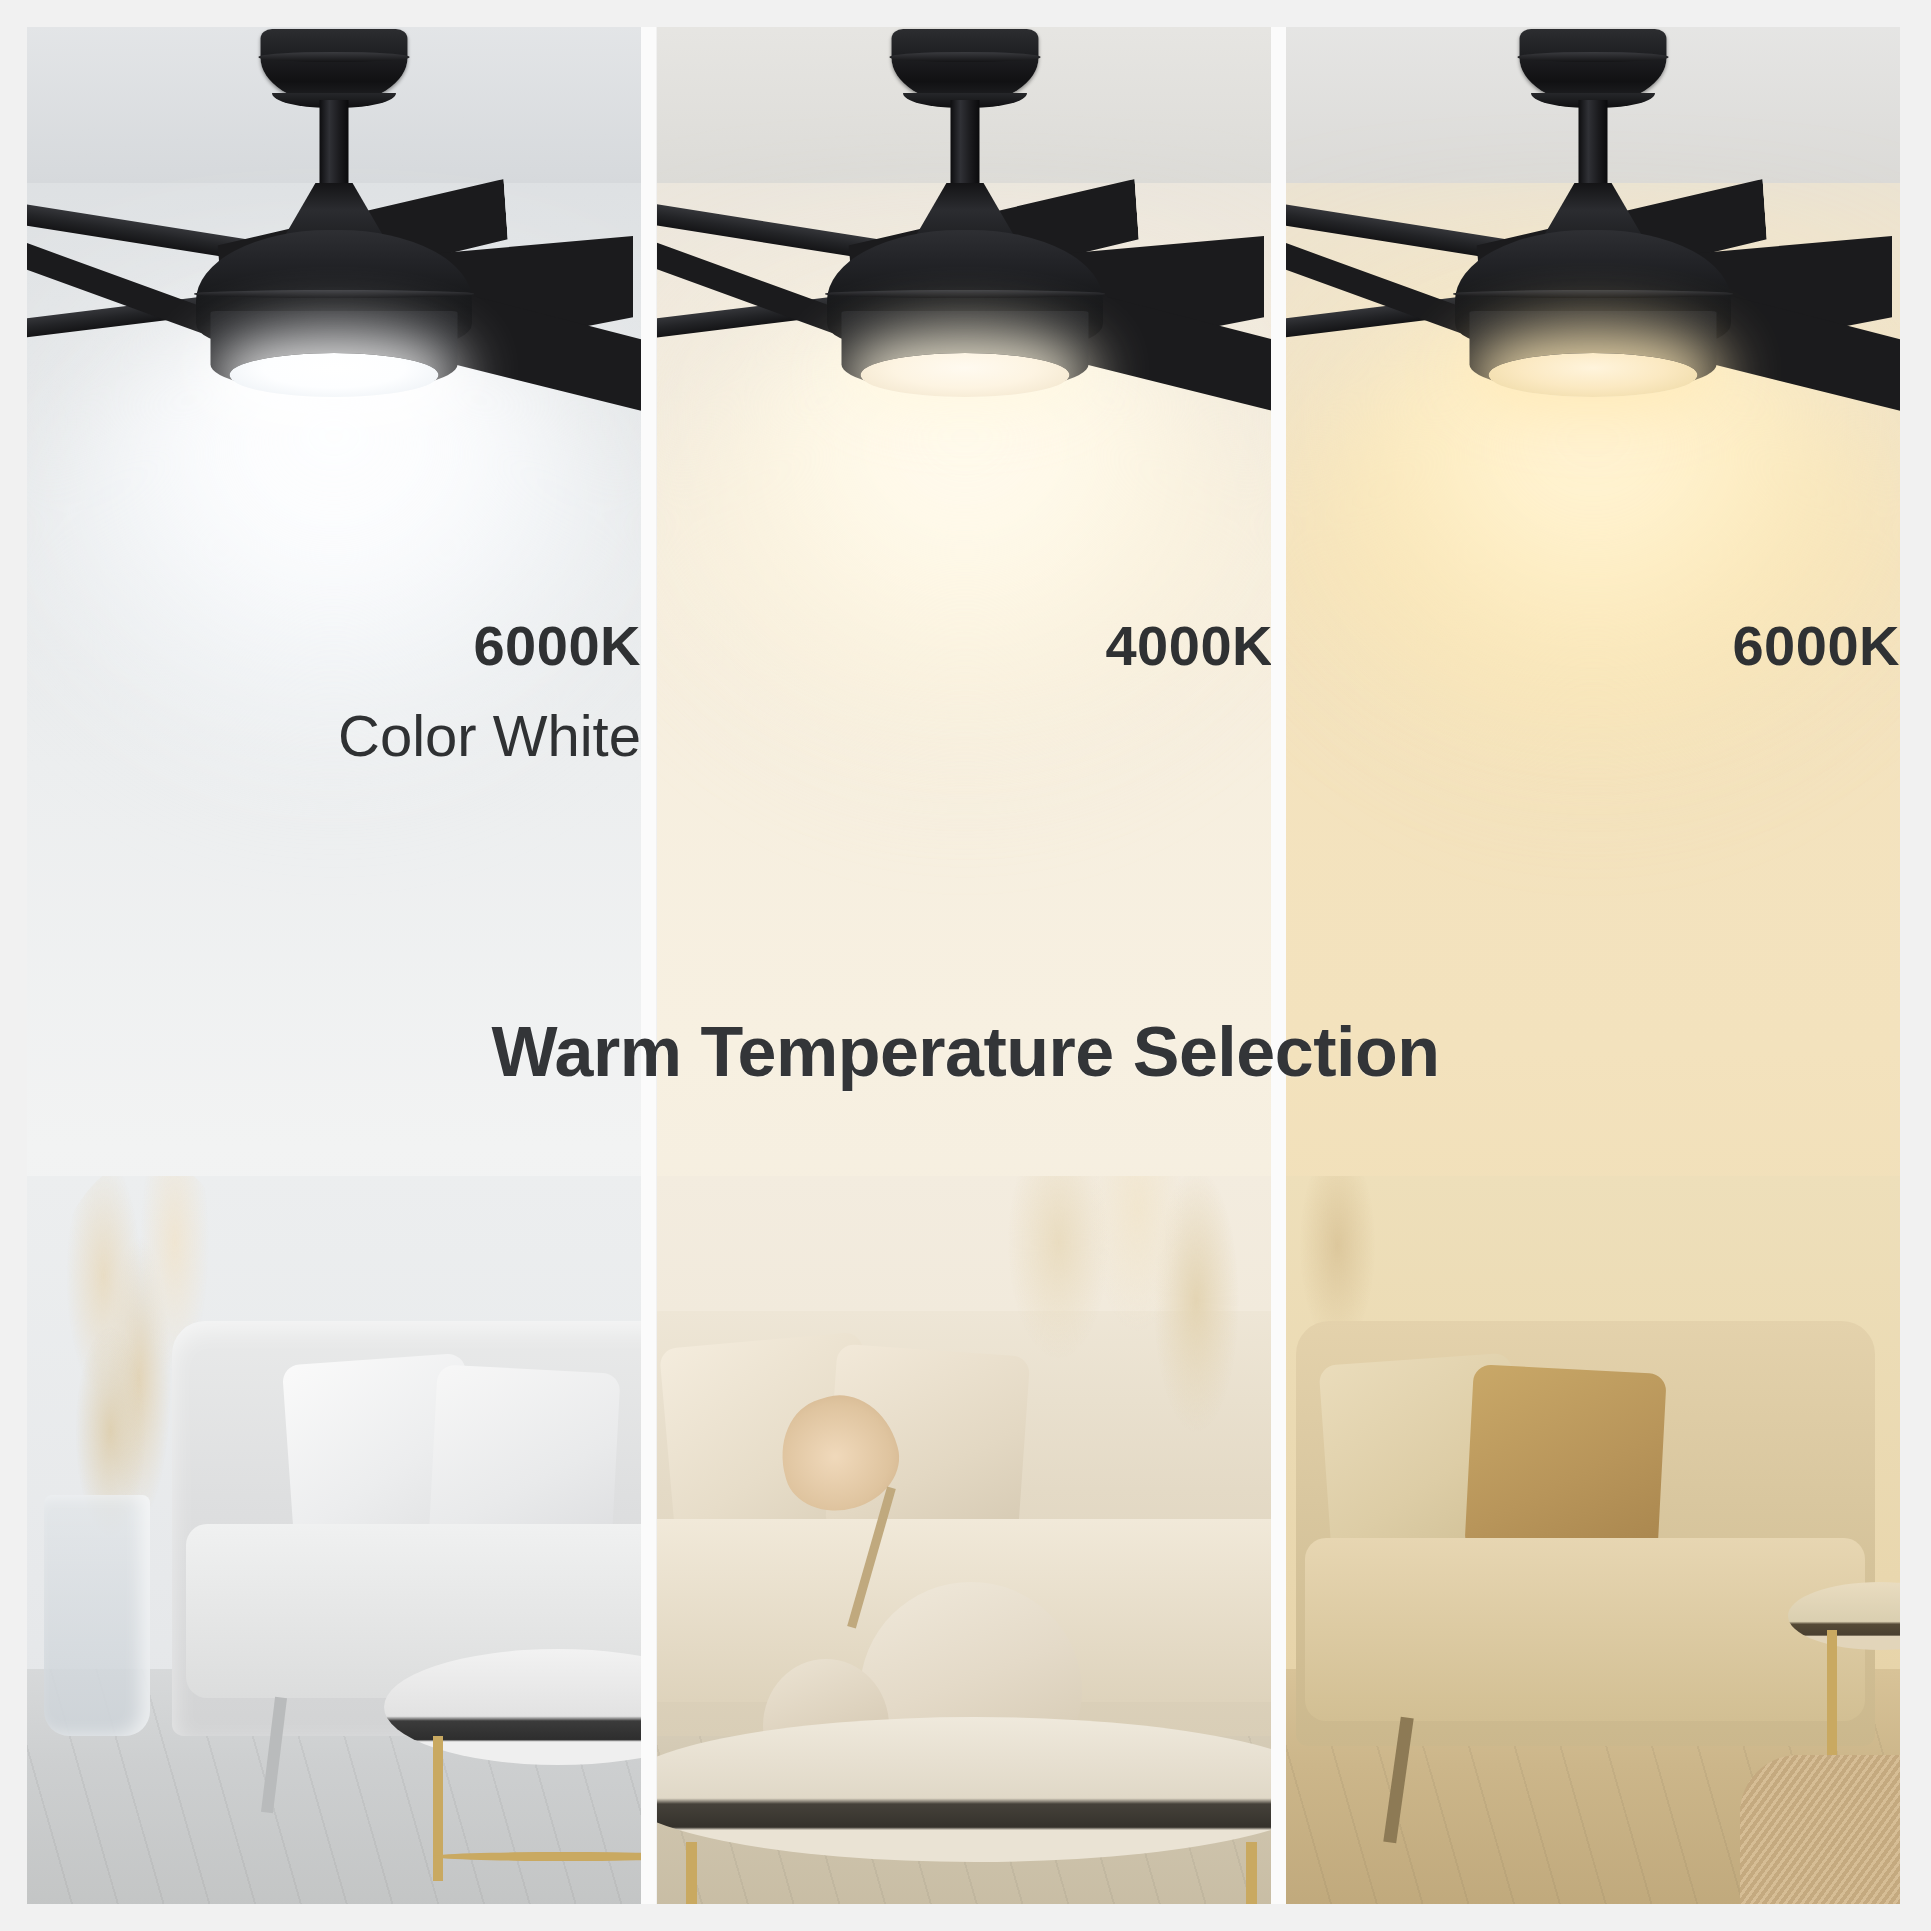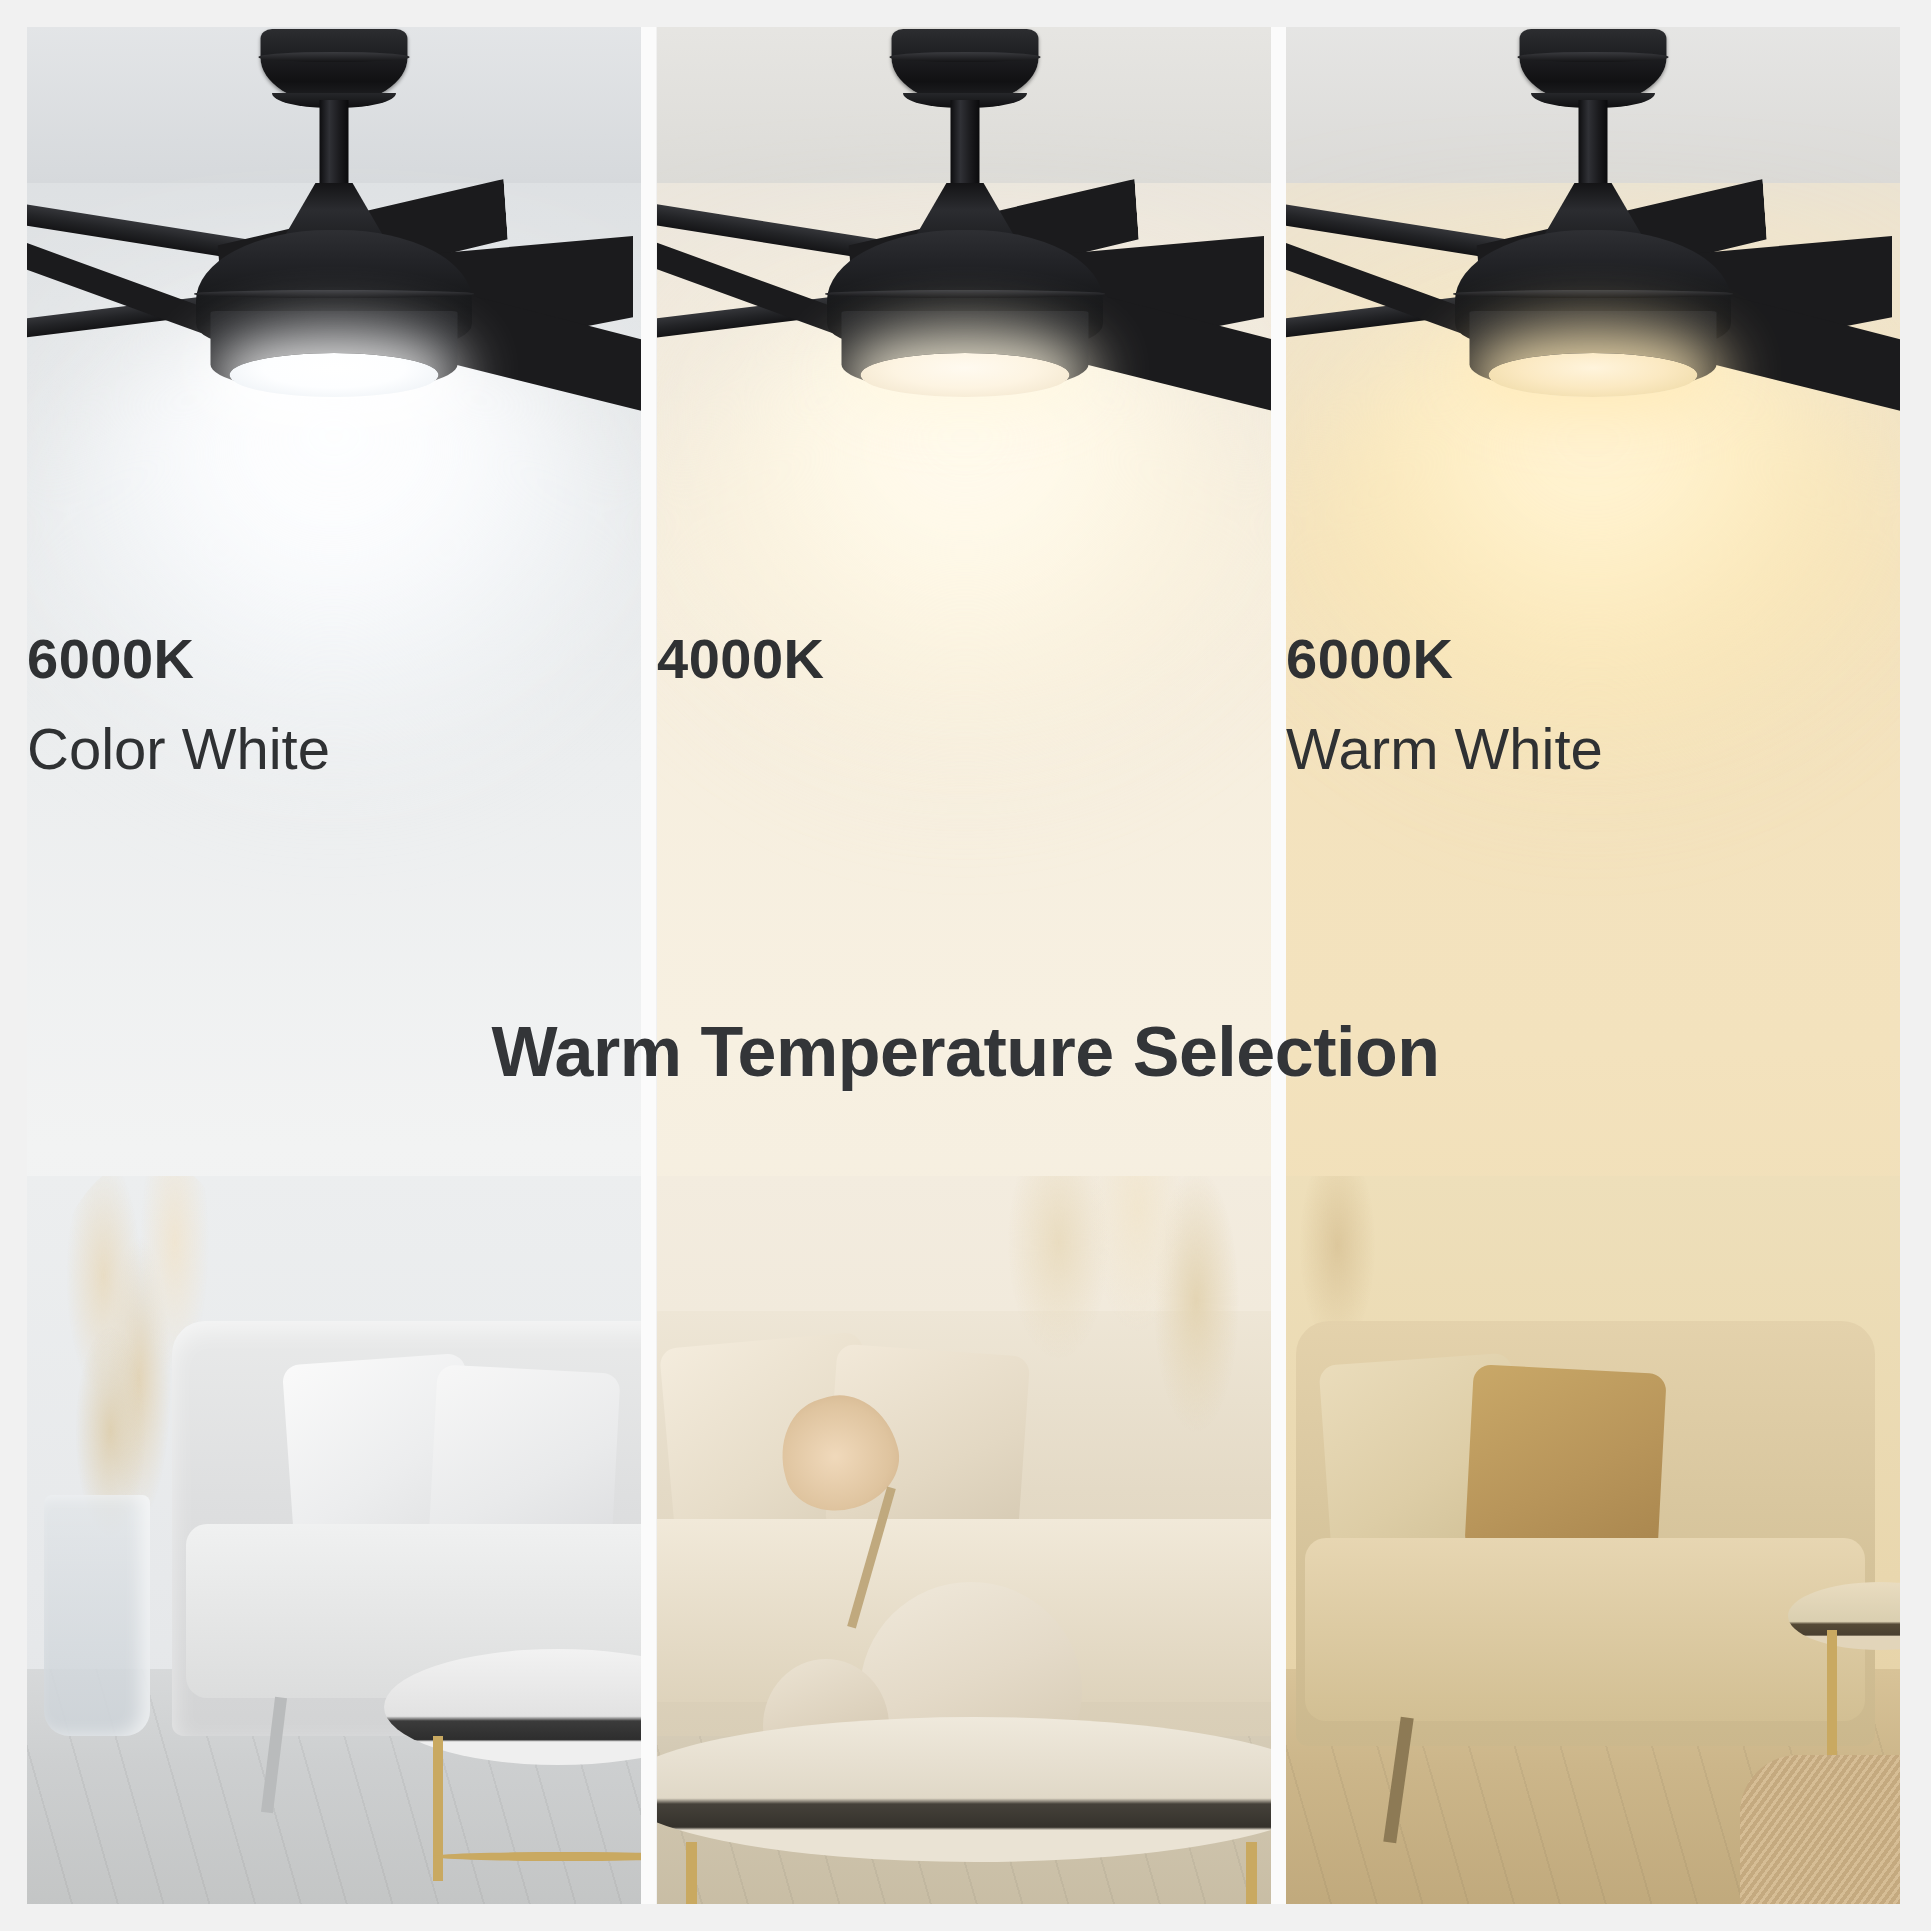--- a/index.html
+++ b/index.html
@@ -71,21 +71,21 @@
           background:linear-gradient(180deg,#3c3d41,#0d0d0f);border-radius:50%;}
   .housing{position:absolute;left:50%;transform:translateX(-50%);top:311px;width:247px;height:81px;
           background:linear-gradient(180deg,#222326 0%,#1a1b1e 40%,#0f0f11 100%);
           border-radius:5.8px 5.8px 50% 50%/1.9px 1.9px 34% 34%;}
   .led{position:absolute;left:50%;transform:translateX(-50%);top:353px;width:209px;height:44px;border-radius:50%;}
   .led.cool   {background:radial-gradient(ellipse at 50% 34%,#ffffff 0%,#fdfeff 48%,#eef2f6 86%,#dfe4ea 100%);box-shadow:0 0 56px 25px rgba(255,255,255,.85);}
   .led.natural{background:radial-gradient(ellipse at 50% 34%,#fffaf0 0%,#fdf4e2 48%,#f3e7cf 86%,#e6d9bf 100%);box-shadow:0 0 56px 25px rgba(255,248,226,.85);}
   .led.warm   {background:radial-gradient(ellipse at 50% 34%,#fff4dc 0%,#fbe9c2 48%,#f0dcaa 86%,#e2cb96 100%);box-shadow:0 0 58px 27px rgba(255,234,186,.88);}
 
   
-  .label{position:absolute;left:0;right:0;text-align:left;z-index:30;color:#2f3133;margin-top:13px;}
+  .label{position:absolute;left:0;right:0;text-align:right;z-index:30;color:#2f3133;}
   .kelvin{font-size:56px;font-weight:700;letter-spacing:0.5px;line-height:1;}
   .name  {font-size:58px;font-weight:400;line-height:1;margin-top:33px;}
   #label-1{top:618px;}
   #label-2{top:618px;}
   #label-3{top:618px;}
 
   
   .headline{position:absolute;left:0;width:1931px;top:1012px;text-align:center;z-index:60;
             font-size:70px;font-weight:700;color:#333538;letter-spacing:-0.5px;
             text-shadow:0 1px 1.9px rgba(255,255,255,.35);}
@@ -278,21 +278,20 @@
         <div class="downrod"></div>
         <div class="coupler"></div>
         <div class="motor"></div>
         <div class="motor-seam"></div>
         <div class="housing"></div>
         <div class="led warm"></div>
       </div>
 
       <div class="label" id="label-3">
         <div class="kelvin">6000K</div>
-        <div class="name">Warm White</div>
       </div>
 
       <div class="room">
         <div class="room-wall warm"></div>
         <div class="floor warm"></div>
 
         <div class="grass" style="left:-39px;top:-39px;width:174px;height:319px;
              background:radial-gradient(ellipse 30% 44% at 52% 34%,#dcc79c,rgba(220,199,156,0) 72%);"></div>
 
         <div class="sofa" style="left:9.7px;top:145px;width:579px;height:425px;

